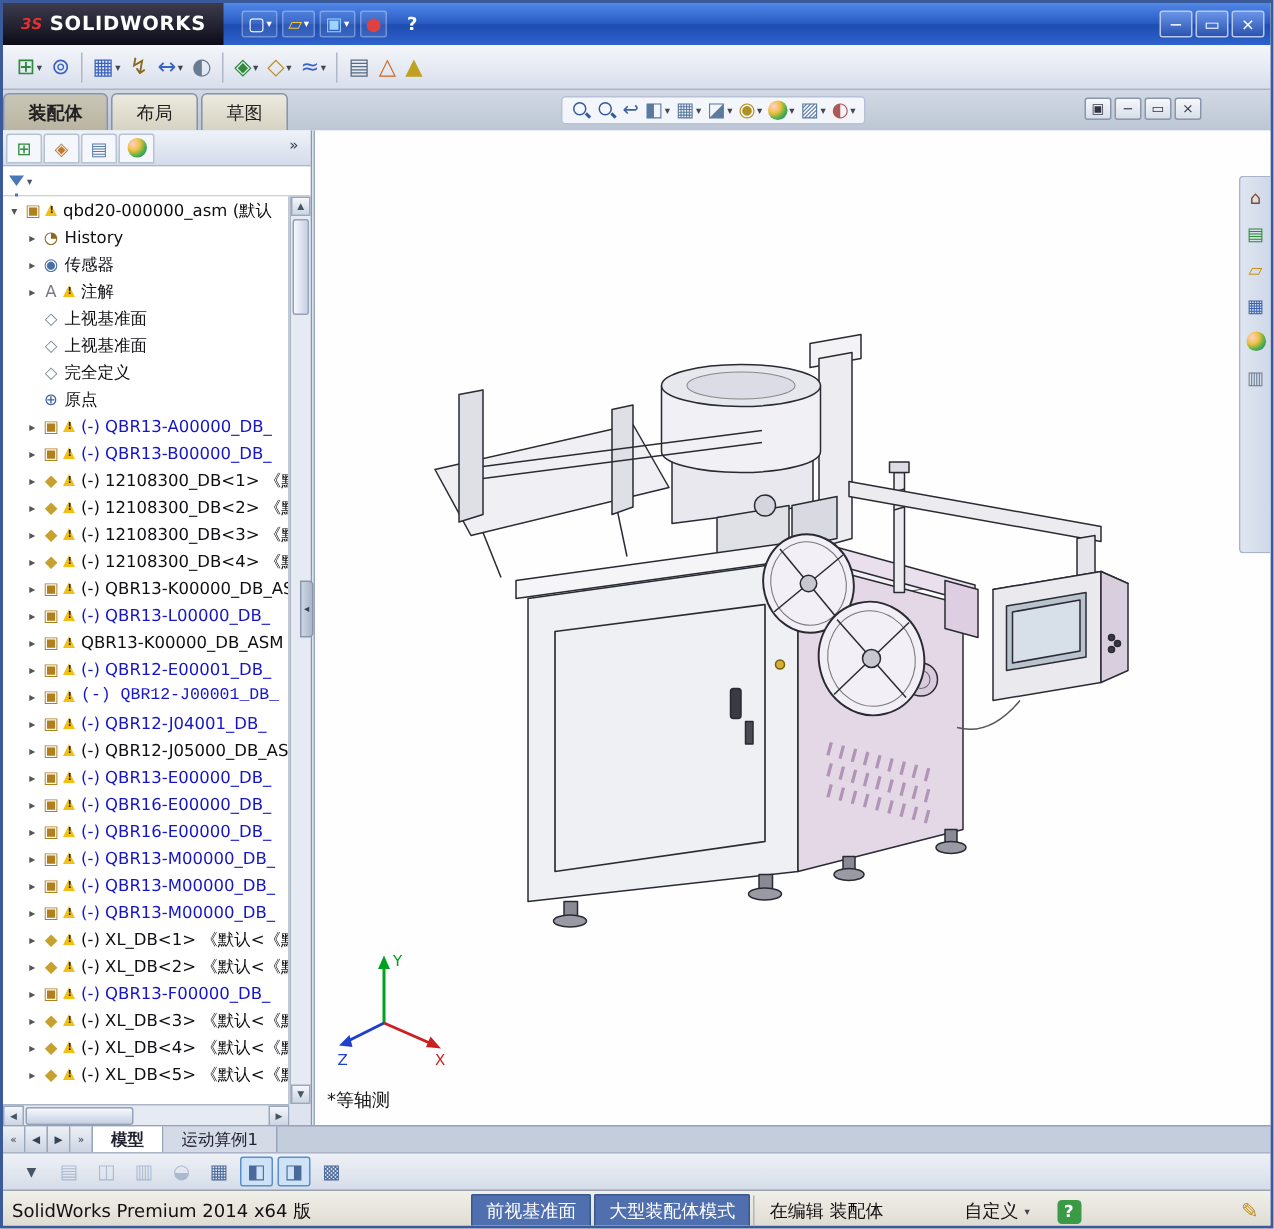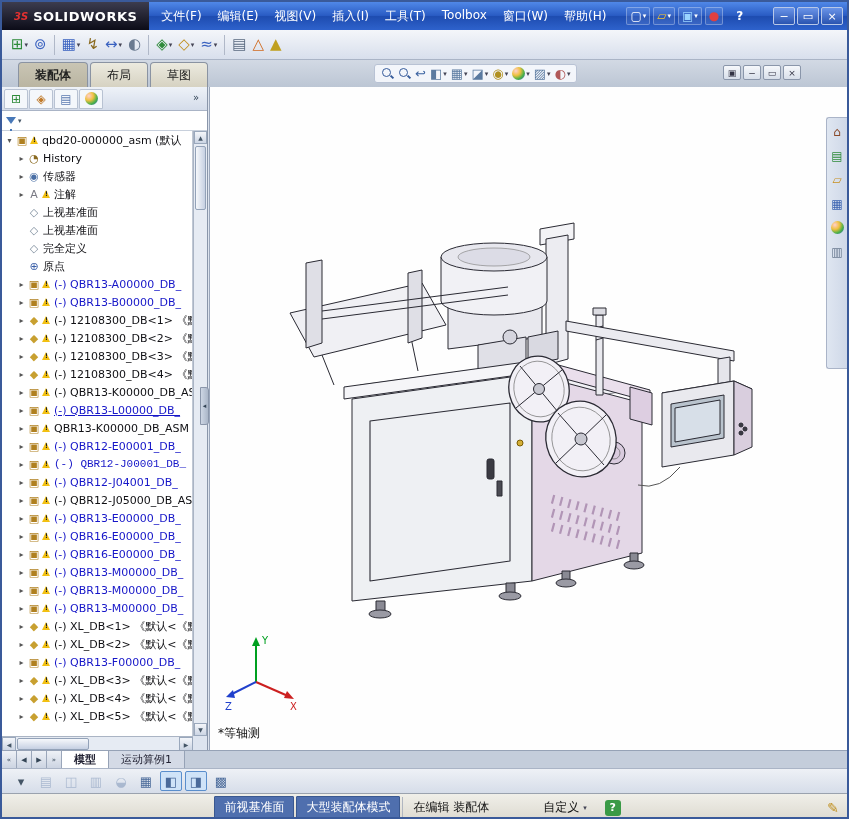--- a/index.html
+++ b/index.html
@@ -26,21 +26,21 @@
 
   
   .toolbar2{position:absolute;top:28px;left:0;right:0;height:30px;background:linear-gradient(#f4f6fa,#d8dfec);
     border-bottom:1px solid #aab4c6;display:flex;align-items:center;padding-left:6px;}
   .tb-btn{display:flex;align-items:center;height:24px;padding:0 3px;border-radius:2px;}
   .tb-btn .gl{font-size:15px;}
   .sep{width:1px;height:20px;background:#b0b8c8;margin:0 4px;}
 
   
   .tabrow{position:absolute;top:58px;left:0;right:0;height:27px;background:linear-gradient(#d2d9e4,#bcc6d4);display:flex;align-items:flex-end;}
-  .cmd-tabs{display:flex;padding-left:16px;margin-top:41px;}
+  .cmd-tabs{display:flex;padding-left:0;margin-top:41px;}
   .cmd-tab{padding:4px 16px 3px;font-size:12px;border:1px solid #8a93a2;border-bottom:none;border-radius:4px 4px 0 0;margin-right:2px;
     background:linear-gradient(#eceadf,#d6d2c2);color:#222;white-space:nowrap;}
   .cmd-tab.active{background:linear-gradient(#c9c5b4,#bab5a2);font-weight:bold;}
   .headsup{position:absolute;left:372px;top:4px;display:flex;align-items:center;background:rgba(246,249,253,.92);
     border:1px solid #b8c2d4;border-radius:3px;padding:1px 4px;}
   .hu-btn{display:flex;align-items:center;padding:1px 2px;}
   .hu-btn .gl{font-size:13px;}
   .mag{position:relative;width:13px;height:13px;display:inline-block;}
   .mag::before{content:"";position:absolute;left:1px;top:1px;width:7px;height:7px;border:1.6px solid #345a9a;border-radius:50%;}
   .mag::after{content:"";position:absolute;left:9px;top:9px;width:4px;height:2px;background:#345a9a;transform:rotate(45deg);}
@@ -122,30 +122,20 @@
 </head>
 <body>
 
 <div class="window">
 
   <div class="titlebar">
     <div class="logo">
       <span class="l3s">3S</span>
       <span class="ltx">SOLIDWORKS</span>
     </div>
-    <div class="menubar">
-        <div class="menu-item">文件(F)</div>
-        <div class="menu-item">编辑(E)</div>
-        <div class="menu-item">视图(V)</div>
-        <div class="menu-item">插入(I)</div>
-        <div class="menu-item">工具(T)</div>
-        <div class="menu-item">Toolbox</div>
-        <div class="menu-item">窗口(W)</div>
-        <div class="menu-item">帮助(H)</div>
-      </div>
     <div class="qat">
         <div class="qat-btn">
           <span class="gl" style="color: rgb(255, 255, 255);">▢</span>
           <span class="caret">▾</span>
         </div>
         <div class="qat-btn">
           <span class="gl" style="color: rgb(244, 196, 48);">▱</span>
           <span class="caret">▾</span>
         </div>
         <div class="qat-btn">
@@ -369,21 +359,21 @@
           <div class="tree-row" style="padding-left: 14px;">
             <span class="expander">▸</span>
             <span class="ticon" style="color: rgb(176, 128, 32);">▣</span>
             <span class="warn"></span>
             <span class="tlabel">(-) QBR13-K00000_DB_ASM</span>
           </div>
           <div class="tree-row" style="padding-left: 14px;">
             <span class="expander">▸</span>
             <span class="ticon" style="color: rgb(176, 128, 32);">▣</span>
             <span class="warn"></span>
-            <span class="tlabel" style="color: rgb(22, 22, 200); text-decoration: underline;">(-) QBR13-L00000_DB_</span>
+            <span class="tlabel" style="color: rgb(22, 22, 200);">(-) QBR13-L00000_DB_</span>
           </div>
           <div class="tree-row" style="padding-left: 14px;">
             <span class="expander">▸</span>
             <span class="ticon" style="color: rgb(176, 128, 32);">▣</span>
             <span class="warn"></span>
             <span class="tlabel">QBR13-K00000_DB_ASM</span>
           </div>
           <div class="tree-row" style="padding-left: 14px;">
             <span class="expander">▸</span>
             <span class="ticon" style="color: rgb(176, 128, 32);">▣</span>
@@ -674,20 +664,21 @@
       </div>
       <div class="bb-btn selected">
         <span class="gl" style="color: rgb(74, 106, 154);">◨</span>
       </div>
       <div class="bb-btn normal">
         <span class="gl" style="color: rgb(74, 106, 154);">▩</span>
       </div>
     </div>
 
   <div class="statusbar">
+    <span class="sb-app">SolidWorks Premium 2014 x64 版</span>
     <span class="sb-spacer"></span>
     <span class="sb-seg blue">前视基准面</span>
     <span class="sb-seg blue">大型装配体模式</span>
     <span class="sb-seg">在编辑 装配体</span>
     <span class="sb-custom">
       <span>自定义</span>
       <span class="caret-d">▾</span>
     </span>
     <span class="sb-help">?</span>
     <span class="sb-spacer"></span>

